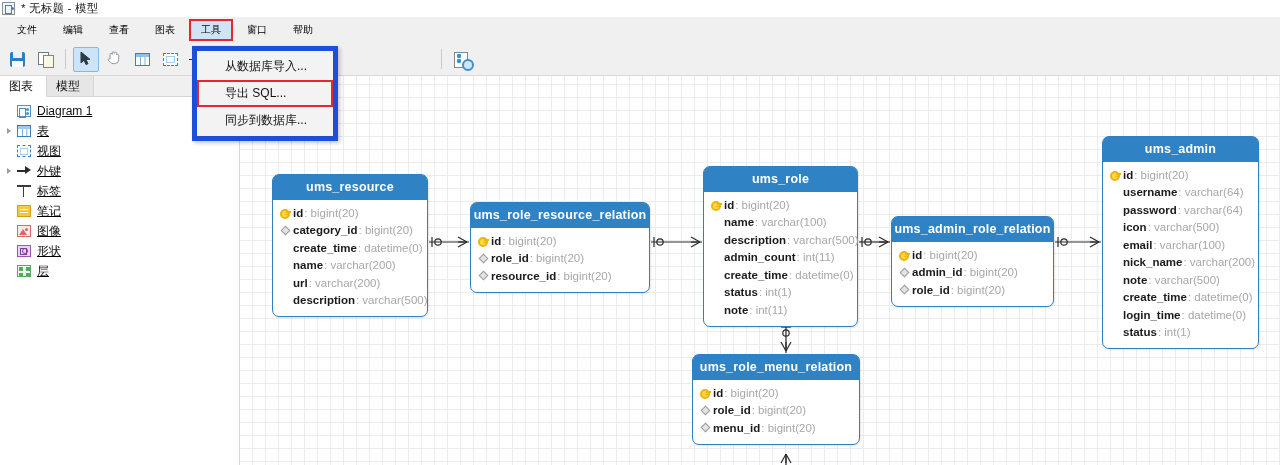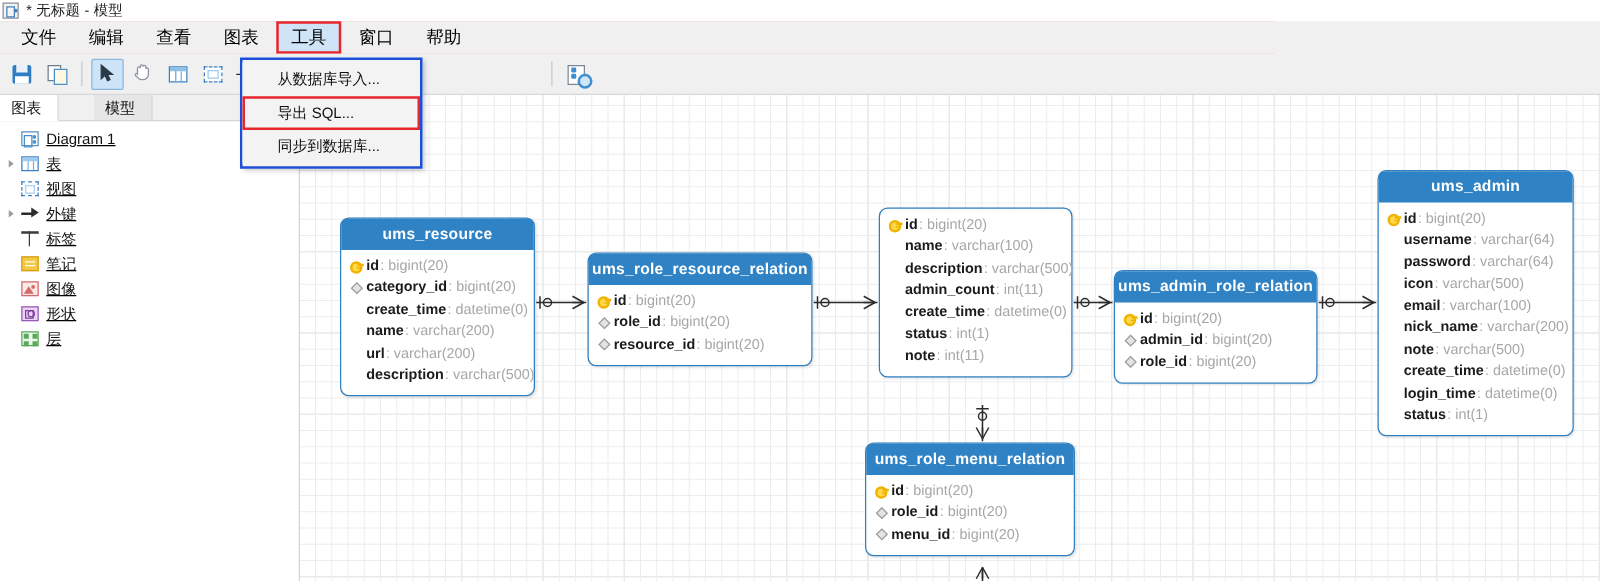--- a/index.html
+++ b/index.html
@@ -3,21 +3,21 @@
 <meta charset="utf-8">
 <style>
   * { box-sizing: border-box; }
   html, body {
     margin: 0; padding: 0;
     width: 1280px; height: 465px;
     overflow: hidden;
     font-family: "Liberation Sans", "DejaVu Sans", sans-serif;
     background: #ffffff;
   }
-  #app { position: relative; width: 1020px; height: 465px; background: #fca5a5; }
+  #app { position: relative; width: 1020px; height: 465px; background: #a21caf; }
 
   
   #titlebar {
     position: absolute; left: 0; top: 0; width: 1280px; height: 17px;
     background: #ffffff; display: flex; align-items: center;
     font-size: 11px; color: #1a1a1a;
   }
   .title-icon {
     width: 13px; height: 13px; margin-left: 2px; margin-right: 6px;
     border: 1px solid #8a9099; background: #f2f4f6;
@@ -32,21 +32,21 @@
     background: #4a7fb5; border-radius: 50%;
   }
   #title-text { font-size: 11.5px; letter-spacing: .2px; }
 
   
   #menubar {
     position: absolute; left: 0; top: 17px; width: 1280px; height: 26px;
     background: #f0f0f0; display: flex; align-items: center; padding-left: 4px;
   }
   .menu-item {
-    font-size: 14px; color: #000; padding: 3px 11px; margin: 0 2px;
+    font-size: 10px; color: #000; padding: 3px 11px; margin: 0 2px;
     position: relative; white-space: nowrap;
   }
   .menu-item.active {
     background: #cfe4f7;
     outline: 2px solid #e8262d;
     outline-offset: -1px;
   }
 
   
   #toolbar {
@@ -87,42 +87,42 @@
   .ic-gen{width:16px;height:15px;position:relative;}
   .ic-gen::before{content:"";position:absolute;left:0;top:0;width:12px;height:14px;border:1.3px solid #7a8896;background:#fff;}
   .ic-gen::after{content:"";position:absolute;left:8px;top:7px;width:8px;height:8px;border-radius:50%;
      border:2px solid #3f8fd0;background:#cde6f8;}
   .ic-gen i{position:absolute;left:2.5px;top:2.5px;width:4px;height:4px;background:#3f8fd0;border-radius:1px;
      box-shadow:0 5px 0 #3f8fd0;}
 
   
   #dropdown {
     position: absolute; left: 192px; top: 46px; width: 146px;
-    background: #f3f3f3; border: 2px solid #1d4ed8;
+    background: #f3f3f3; border: 5px solid #1d4ed8;
     box-shadow: 2px 2px 4px rgba(0,0,0,.22);
     z-index: 60; padding: 2px 0;
   }
   .dd-item {
     font-size: 12px; color: #111; padding: 5px 6px 5px 28px; position: relative;
     white-space: nowrap; background: #f3f3f3;
   }
   .dd-item.highlight { outline: 2px solid #e8262d; outline-offset: -2px; }
 
   
   #sidebar {
     position: absolute; left: 0; top: 76px; width: 240px; height: 389px;
     background: #fff; border-right: 1px solid #d5d5d5;
   }
   #side-tabs { display: flex; height: 21px; background: #f0f0f0; border-bottom: 1px solid #d5d5d5; }
   .side-tab {
     font-size: 12px; color: #111; padding: 2px 13px 2px 9px; display: flex; align-items: center;
     border-right: 1px solid #d5d5d5;
   }
   .side-tab.active { background: #fff; border-bottom: 1px solid #fff; margin-bottom: -1px; }
-  .side-tab.inactive { background: #e6e6e6; margin-left: 28px; }
+  .side-tab.inactive { background: #e6e6e6; }
   #tree { padding-top: 4px; text-decoration: underline; }
   .tree-row { height: 20px; display: flex; align-items: center; font-size: 12px; color: #111; padding-left: 4px; }
   .tree-exp { width: 10px; height: 20px; display: flex; align-items: center; justify-content: center; }
   .tree-exp.has::before {
     content: ""; width: 0; height: 0; border-top: 3.5px solid transparent;
     border-bottom: 3.5px solid transparent; border-left: 4px solid #9b9b9b;
   }
   .tree-ic { width: 19px; display: flex; align-items: center; justify-content: center; }
   .tree-lbl { margin-left: 4px; }
   .si { width: 14px; height: 12px; position: relative; display: inline-block; }
@@ -440,20 +440,21 @@
             <div class="fld">
               <span class="fld-mark">
                 <span class="dia-ic"></span>
               </span>
               <span class="fld-name">resource_id</span>
               <span class="fld-type">: bigint(20)</span>
             </div>
           </div>
         </div>
         <div class="ent" style="left: 463px; top: 90px; width: 155px;">
+          <div class="ent-hdr">ums_role</div>
           <div class="ent-body">
             <div class="fld">
               <span class="fld-mark">
                 <span class="key-ic"></span>
               </span>
               <span class="fld-name">id</span>
               <span class="fld-type">: bigint(20)</span>
             </div>
             <div class="fld">
               <span class="fld-mark"></span>

